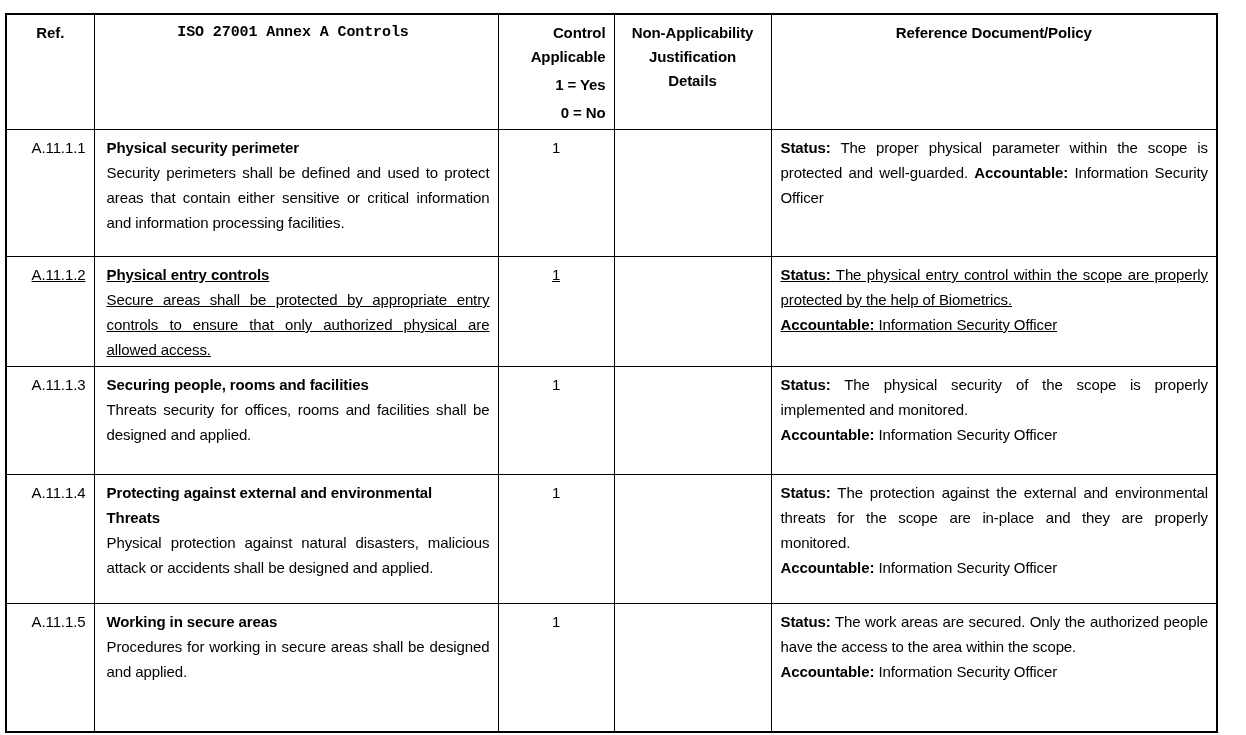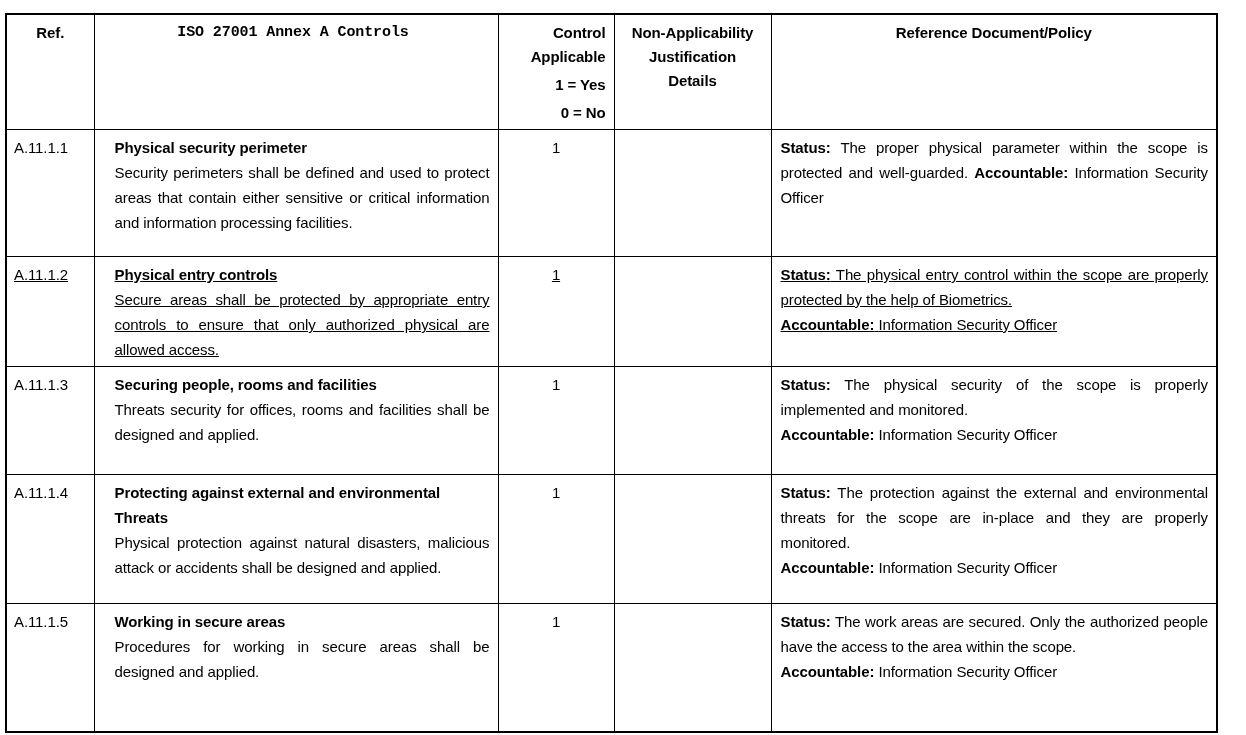--- a/index.html
+++ b/index.html
@@ -41,22 +41,22 @@
   th {
     font-weight: bold;
     text-align: center;
     line-height: 24px;
     padding-top: 6px;
   }
   th.center { text-align: right; }
   th .hline { display: block; }
   th .hline.gap { margin-top: 4px; }
 
-  td.ref-cell { padding-left: 7px; }
-  td.control-cell { padding-left: 20px; }
+  td.ref-cell { padding-left: 7px; text-align: right; }
+  td.control-cell { padding-left: 12px; }
   th.controls-h { padding-left: 2px; font-family: Liberation Mono, monospace; }
   td.applicable-cell { text-align: center; }
   td.reference-cell { padding-left: 9px; margin-left: 34px; }
 
   .control-title { font-weight: bold; }
   .justify {
     text-align: justify;
     text-justify: inter-word;
   }
   .para-break { display: block; height: 0; }

